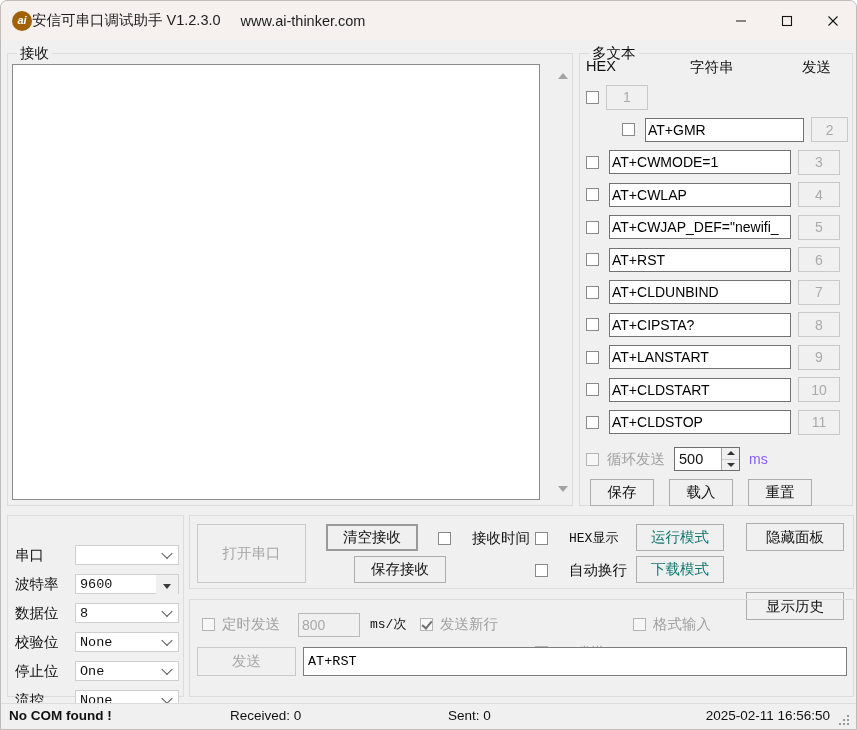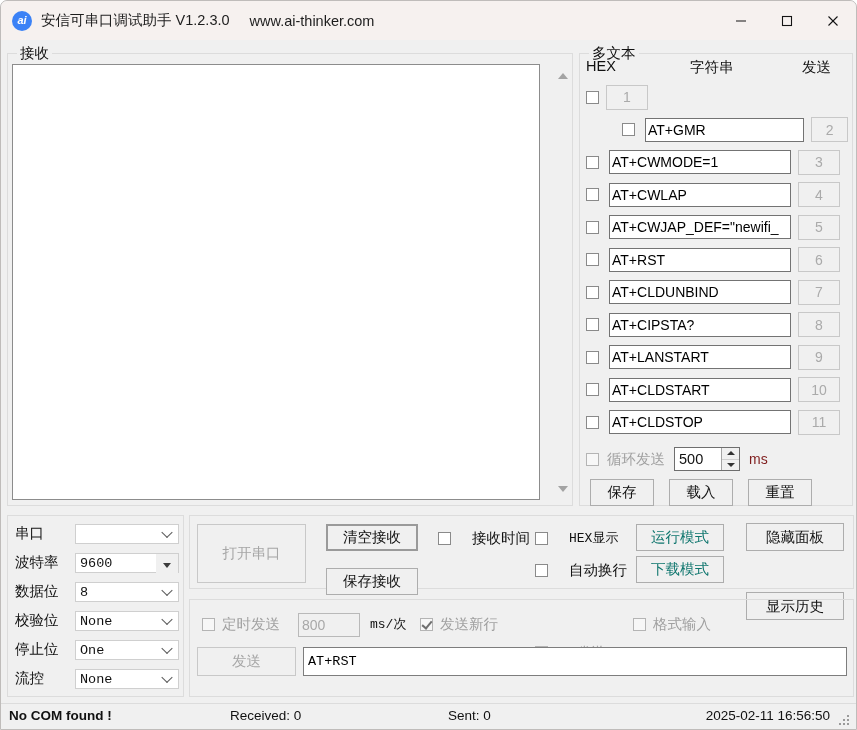--- a/index.html
+++ b/index.html
@@ -21,23 +21,23 @@
 
   
   .titlebar {
     position: absolute; left: 0; top: 0;
     width: 855px; height: 39px;
     background: #f6f1ef;
     border-radius: 6px 6px 0 0;
     display: flex; align-items: center;
   }
   .app-icon {
-    width: 20px; height: 20px; margin-left: 11px; margin-right: 9px;
+    width: 20px; height: 20px; margin-left: 11px; 
     border-radius: 50%;
-    background: #3b82f6;
+    background: #a16207;
     color: #fff;
     font-size: 11px; font-weight: bold; font-style: italic;
     display: flex; align-items: center; justify-content: center;
     line-height: 1;
     flex: none;
   }
   .title-text {
     font-size: 14.5px; color: #1d1d1d; white-space: nowrap;
   }
   .title-url {
@@ -156,33 +156,33 @@
   .spin-btns {
     position: absolute; right: 0; top: 0; width: 18px; height: 22px;
     border-left: 1px solid #a5a5a5;
     background: #f0f0f0;
     display: flex; flex-direction: column;
   }
   .spin-half { flex: 1; display: flex; align-items: center; justify-content: center; }
   .spin-half + .spin-half { border-top: 1px solid #cfcfcf; }
   .tri.sm-up { border-left: 4px solid transparent; border-right: 4px solid transparent; border-bottom: 4px solid #333; }
   .tri.sm-down { border-left: 4px solid transparent; border-right: 4px solid transparent; border-top: 4px solid #333; }
-  .ms-unit { margin-left: 9px; font-size: 14px; color: #7f1d1d; }
+  .ms-unit { margin-left: 9px; font-size: 14px; color: #8b5cf6; }
 
   #mt-buttons { position: absolute; left: 10px; top: 425px; display: flex; gap: 15px; }
   .mt-action {
     width: 64px; height: 27px;
     border: 1px solid #adadad; background: #f0f0f0;
     font-size: 14.5px; color: #111;
     display: flex; align-items: center; justify-content: center;
   }
 
   
   #serial-group { left: 6px; top: 514px; width: 177px; height: 182px; }
-  .srow { position: absolute; left: 7px; height: 24px; display: flex; align-items: flex-start; }
+  .srow { position: absolute; left: 7px; height: 24px; display: flex; align-items: flex-end; margin-top: 17px; }
   .slabel { width: 60px; font-size: 14.5px; color: #111; white-space: nowrap; }
   .combo {
     width: 104px; height: 20px;
     border: 1px solid #cfcfcf;
     background: #fff;
     display: flex; align-items: center;
     position: relative;
     font-size: 13.5px;
     font-family: "Liberation Mono", monospace;
     color: #111;
@@ -215,21 +215,21 @@
     display: flex; align-items: center; justify-content: center;
   }
   .recv-btn {
     position: absolute; left: 136px;
     width: 92px; height: 27px;
     background: #f0f0f0;
     font-size: 14.5px; color: #111;
     display: flex; align-items: center; justify-content: center;
   }
   #btn-clear-recv { top: 8px; border: 2px solid #9a9a9a; }
-  #btn-save-recv  { top: 52px; border: 1px solid #adadad; }
+  #btn-save-recv  { top: 40px; border: 1px solid #adadad; margin-left: 28px; }
 
   .opt { position: absolute; display: flex; align-items: center; font-size: 14.5px; color: #111; white-space: nowrap; }
   .opt .lbl { margin-left: 21px; }
   .mono-lbl { font-family: "Liberation Mono", monospace; font-size: 13px; }
 
   .mode-btn {
     position: absolute;
     width: 88px; height: 27px;
     border: 1px solid #adadad; background: #f0f0f0;
     font-size: 14.5px; color: #0f766e;

